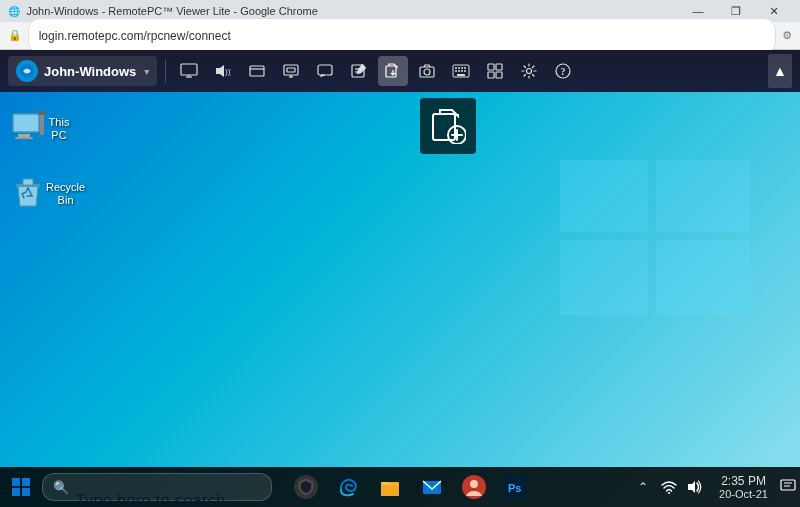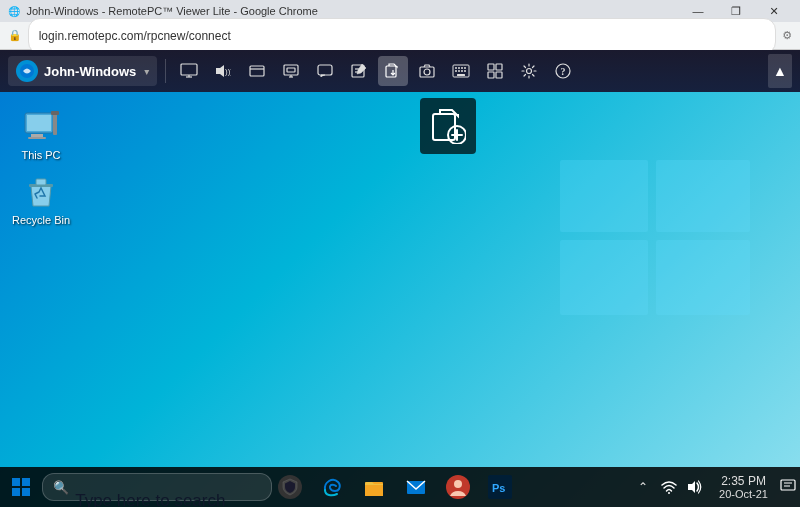--- a/index.html
+++ b/index.html
@@ -188,21 +188,21 @@
       font-size: 28px;
       display: flex;
       flex-direction: column;
       align-items: center;
     }
 
     
     .desktop-icon {
       position: absolute;
       display: flex;
-      flex-direction: column;
+      flex-direction: row;
       align-items: center;
       cursor: pointer;
       padding: 4px;
       border-radius: 4px;
       width: 70px;
     }
     .desktop-icon-img {
       width: 36px;
       height: 36px;
       margin-bottom: 4px;
@@ -260,21 +260,21 @@
       display: flex;
       align-items: center;
       gap: 2px;
       margin-left: 6px;
     }
     .taskbar-app {
       width: 40px;
       height: 40px;
       display: flex;
       align-items: center;
-      justify-content: flex-start;
+      justify-content: flex-end;
       cursor: pointer;
       position: relative;
     }
     .taskbar-app-icon {
       width: 24px;
       height: 24px;
       border-radius: 4px;
       display: flex;
       align-items: center;
       justify-content: center;

